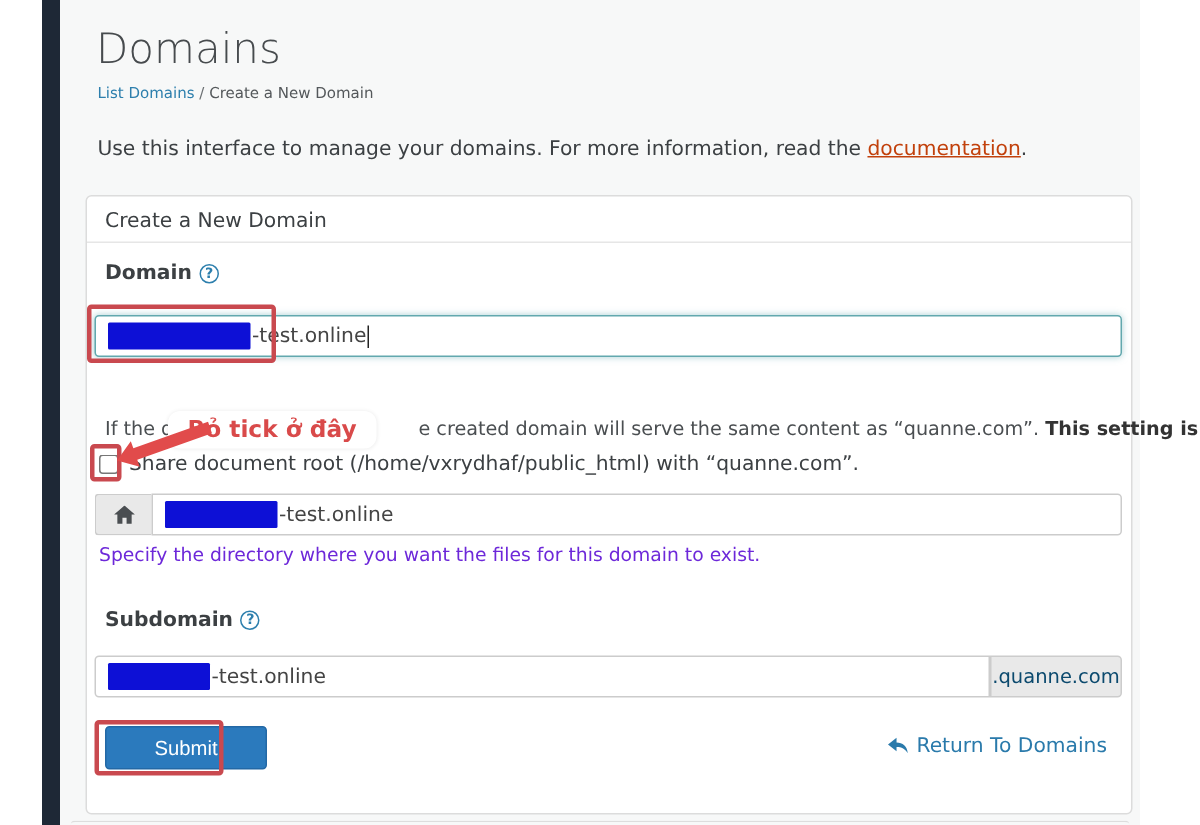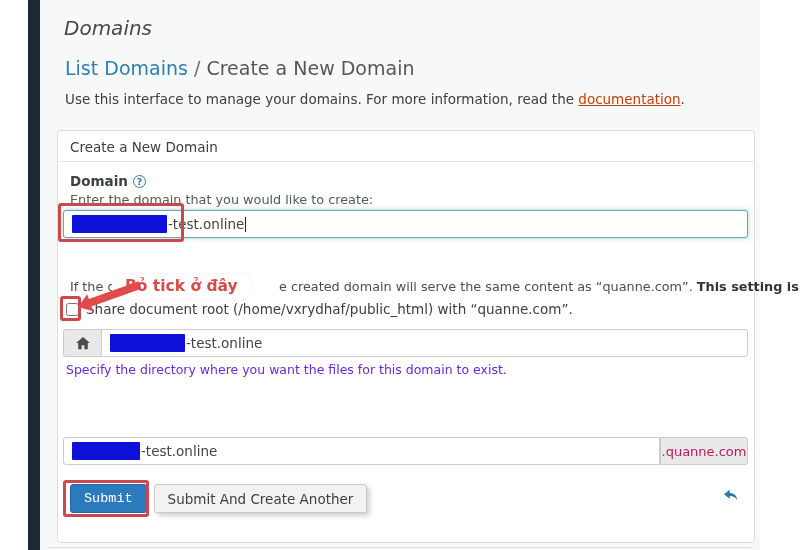--- a/index.html
+++ b/index.html
@@ -5,22 +5,22 @@
   * { margin:0; padding:0; box-sizing:border-box; }
   html,body { width:800px; height:550px; overflow:hidden; background:#ffffff;
     font-family:"DejaVu Sans","Liberation Sans",sans-serif; }
   .abs { position:absolute; }
 
   
   #sidebar-bar { left:28px; top:0; width:12px; height:550px; background:#1e2836; }
   #content-bg { left:40px; top:0; width:720px; height:550px; background:#f7f8f8; }
 
   
-  #page-title { left:64px; top:16px; font-size:20px; font-weight:300; color:#474b4e;font-style:italic; }
-  #breadcrumb { left:65px; top:57px; font-size:19px; color:#6b6f72; }
+  #page-title { left:64px; top:16px; font-size:28px; font-weight:300; color:#474b4e; }
+  #breadcrumb { left:65px; top:57px; font-size:10px; color:#6b6f72; }
   #breadcrumb a { color:#2d7fad; text-decoration:none; }
   #breadcrumb .crumb-current { color:#54585b; }
   #intro { left:65px; top:91px; font-size:13.5px; color:#3c4043; }
   #intro a { color:#c2410c; text-decoration:underline; }
 
   
   #panel { left:57px; top:130px; width:698px; height:413px; background:#fff;
     border:1px solid #dcdcdc; border-radius:4px; }
   #panel-header { left:0; top:0; width:100%; height:31px; border-bottom:1px solid #e6e6e6;
     padding:8px 0 0 12px; font-size:13.5px; color:#3c4043; }
@@ -33,21 +33,21 @@
   .hint-muted { font-size:12.5px; color:#6d28d9; }
 
   .textbox { background:#fff; border:1px solid #ccc; border-radius:3px;
     display:flex; align-items:center; padding:0 8px; font-size:13.5px; color:#444; }
   .textbox-focus { border:1px solid #62a8ae; box-shadow:0 0 5px rgba(98,168,174,.55); }
   .redaction { display:inline-block; height:18px; background:#0d10d6; border-radius:1px;
     margin-right:1px; }
   .caret { display:inline-block; width:1px; height:15px; background:#222; margin-left:1px; }
 
   .addon { background:#e9e9e9; border:1px solid #ccc; display:flex; align-items:center;
-    justify-content:center; font-size:13px; color:#be185d; }
+    justify-content:center; font-size:13px; color:#0c4a6e; }
 
   #domain-label { left:12px; top:40px; }
   #domain-hint  { left:12px; top:61px; }
   #domain-input { left:5px;  top:79px; width:685px; height:28px; }
 
   #docroot-label { left:12px; top:128px; }
   #docroot-desc  { left:12px; top:148px; width:676px; font-size:12.8px; color:#4a4e51;
     white-space:nowrap; }
   #docroot-desc .gap { display:inline-block; width:112px; }
   #docroot-desc b { color:#333; }
@@ -62,22 +62,22 @@
   #docroot-hint  { left:8px; top:231px; }
 
   #subdomain-label { left:12px; top:271px; }
   #subdomain-hint  { left:12px; top:289px; }
   #subdomain-group { left:5px; top:306px; width:685px; height:28px; display:flex; }
   #subdomain-input { width:597px; height:28px; border-radius:3px 0 0 3px; }
   #subdomain-addon { width:88px; height:28px; border-radius:0 3px 3px 0; border-left:1px solid #ccc; }
 
   #panel-footer { left:12px; top:353px; display:flex; align-items:center; }
   #submit-btn { background:#2b7abd; color:#fff; border:1px solid #2368a5; border-radius:3px;
-    font-size:13.5px; padding:6px 13px; height:29px; cursor:pointer;
-    font-family:Liberation Mono, monospace; }
+    font-size:13.5px; padding:6px 32px; height:29px; cursor:pointer;
+    font-family:Liberation Sans, sans-serif; }
   #submit-another-btn { background:#f2f2f2; color:#3c4043; border:1px solid #c9c9c9;
     border-radius:3px; font-size:13.5px; padding:6px 13px; height:29px; margin-left:7px;
     box-shadow:3px 3px 5px rgba(0,0,0,.18); cursor:pointer;
     font-family:"DejaVu Sans","Liberation Sans",sans-serif; }
   #return-link { right:16px; top:358px; font-size:13.5px; color:#2a7aab;
     text-decoration:none; display:flex; align-items:center; gap:5px; position:absolute; }
   #return-link svg { width:15px; height:13px; fill:#2a7aab; }
 
   #next-section-line { left:47px; top:547px; width:706px; height:3px;
     border-top:1px solid #ddd; border-radius:3px 3px 0 0; }
@@ -113,21 +113,20 @@
 </p>
 
 <div class="abs" id="panel">
   <div class="abs" id="panel-header">
     <span>Create a New Domain</span>
   </div>
 
   <div class="abs" id="domain-label">
     <span class="field-label">Domain</span><span class="help-icon">?</span>
   </div>
-  <div class="abs hint" id="domain-hint">Enter the domain that you would like to create:</div>
   <div class="abs textbox textbox-focus" id="domain-input" role="textbox">
     <span class="redaction" style="width:95px"></span>
       <span>-test.online</span>
       <span class="caret"></span>
   </div>
 
   <div class="abs" id="docroot-desc">
     <span>If the documen</span><span class="gap"></span><span>e created domain will serve the same content as “quanne.com”. </span><b>This setting is permanent.</b>
   </div>
   <div class="abs" id="share-row">
@@ -140,36 +139,39 @@
           <path fill="#4a4e51" d="M8 0 L16 7 H13.5 V14 H9.6 V9.4 H6.4 V14 H2.5 V7 H0 Z"></path>
         </svg>
     </span>
     <div class="textbox" id="docroot-input" role="textbox">
       <span class="redaction" style="width:75px"></span>
         <span>-test.online</span>
     </div>
   </div>
   <div class="abs hint-muted" id="docroot-hint">Specify the directory where you want the files for this domain to exist.</div>
 
+  <div class="abs" id="subdomain-label">
+    <span class="field-label">Subdomain</span><span class="help-icon">?</span>
+  </div>
   <div class="abs" id="subdomain-group">
     <div class="textbox" id="subdomain-input" role="textbox">
       <span class="redaction" style="width:68px"></span>
         <span>-test.online</span>
     </div>
     <span class="addon" id="subdomain-addon">.quanne.com</span>
   </div>
 
   <div class="abs" id="panel-footer">
     <button id="submit-btn">Submit</button>
-    <button id="submit-another-btn">Submit And Create Another</button>
   </div>
   <a href="#" id="return-link">
     <svg viewBox="0 0 18 16">
         <path d="M8 1 L1 6.5 L8 12 V8.6 C12.2 8.6 15.2 10.2 17.2 13.8 C16.8 7.6 13 5.1 8 4.9 Z"></path>
       </svg>
+    <span>Return To Domains</span>
   </a>
 </div>
 
 <div class="abs" id="next-section-line"></div>
 
 <div class="abs ann-box" id="ann-box-domain"></div>
 <div class="abs ann-box" id="ann-box-checkbox"></div>
 <div class="abs ann-box" id="ann-box-submit"></div>
 <div class="abs" id="ann-callout">
   <span>Bỏ tick ở đây</span>

